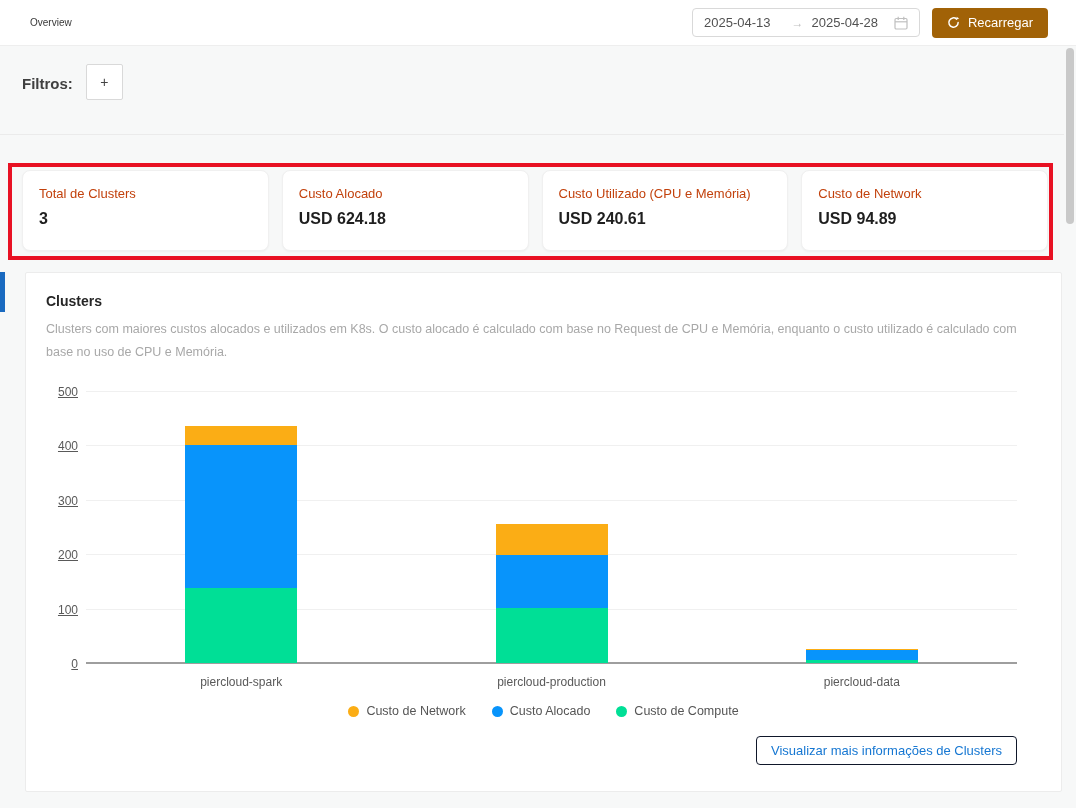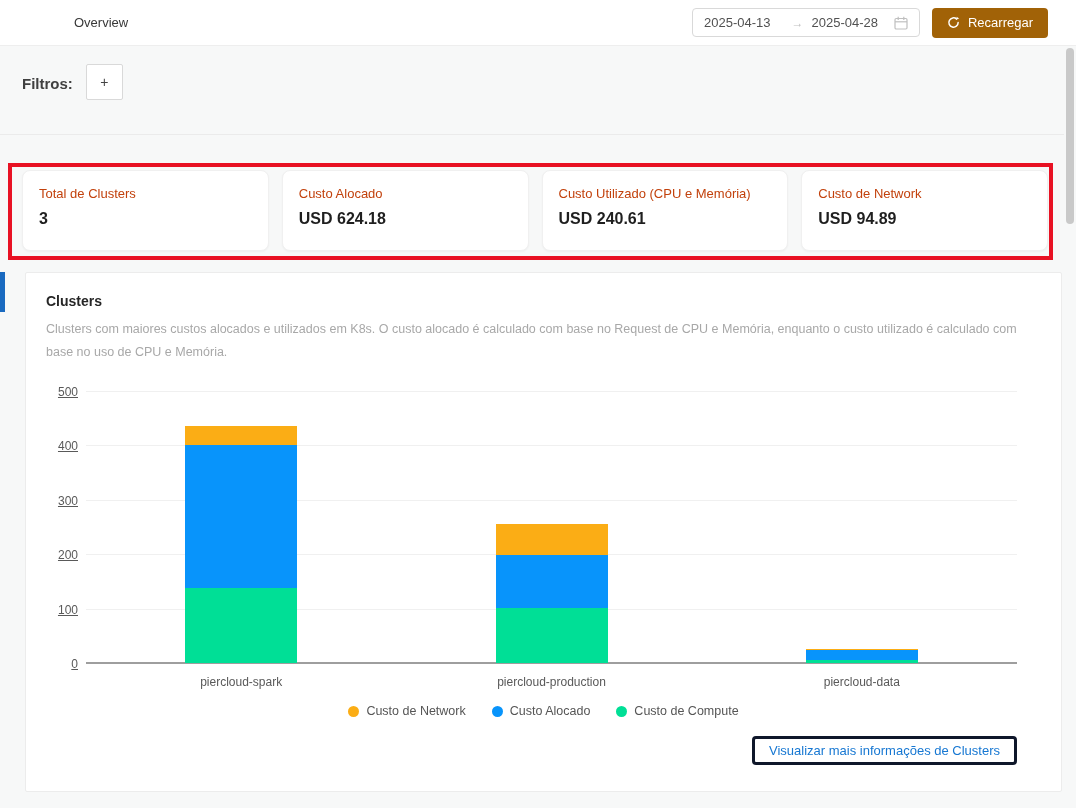--- a/index.html
+++ b/index.html
@@ -12,21 +12,21 @@
     font-size:13px;
     color:#333;
   }
 
   
   .topbar {
     height:46px; background:#fff; border-bottom:1px solid #eeeeee;
     display:flex; align-items:center; justify-content:space-between;
     padding:0 28px 0 30px;
   }
-  .topbar-title { font-size:13px; color:#383838;margin-left:44px; }
+  .topbar-title { font-size:10px; color:#383838; }
   .topbar-right { display:flex; align-items:center; gap:12px; }
   .daterange {
     display:flex; align-items:center; gap:8px;
     border:1px solid #d9d9d9; border-radius:4px; background:#fff;
     height:29px; padding:0 11px; width:228px;
   }
   .daterange .date { font-size:13px; color:#515151; flex:1; }
   .daterange .date.end { flex:0 0 auto; }
   .daterange .sep { color:#bfbfbf; font-size:12px; }
   .cal-icon { width:14px; height:14px; margin-left:8px; flex:0 0 auto; }
@@ -90,21 +90,21 @@
     display:flex; flex-direction:column-reverse;
   }
   .xlabels { display:flex; margin:11px 24px 0 40px; }
   .xlabel { flex:1; text-align:center; font-size:12px; color:#595959; }
   .legend { display:flex; justify-content:center; gap:26px; margin-top:15px; }
   .legend-item { display:flex; align-items:center; gap:7px; cursor:pointer; }
   .legend-item .dot { width:11px; height:11px; border-radius:50%; display:inline-block; }
   .legend-item span:last-child { font-size:12.5px; color:#555; }
   .panel-footer { display:flex; justify-content:flex-end; margin:18px 24px 0 0; }
   .more-btn {
-    background:#fff; border:3px solid #0f172a; color:#1677d2;
+    background:#fff; border:1px solid #0f172a; color:#1677d2;
     border-radius:4px; height:29px; padding:0 14px; font-size:13px; cursor:pointer;
     font-family:"Liberation Sans", sans-serif;
   }
 
   
   .left-accent { position:absolute; left:0; top:272px; width:5px; height:40px; background:#1a6ac0; }
   .scroll-thumb {
     position:absolute; right:2px; top:48px; width:8px; height:176px;
     background:#c9c9c9; border-radius:4px;
   }

